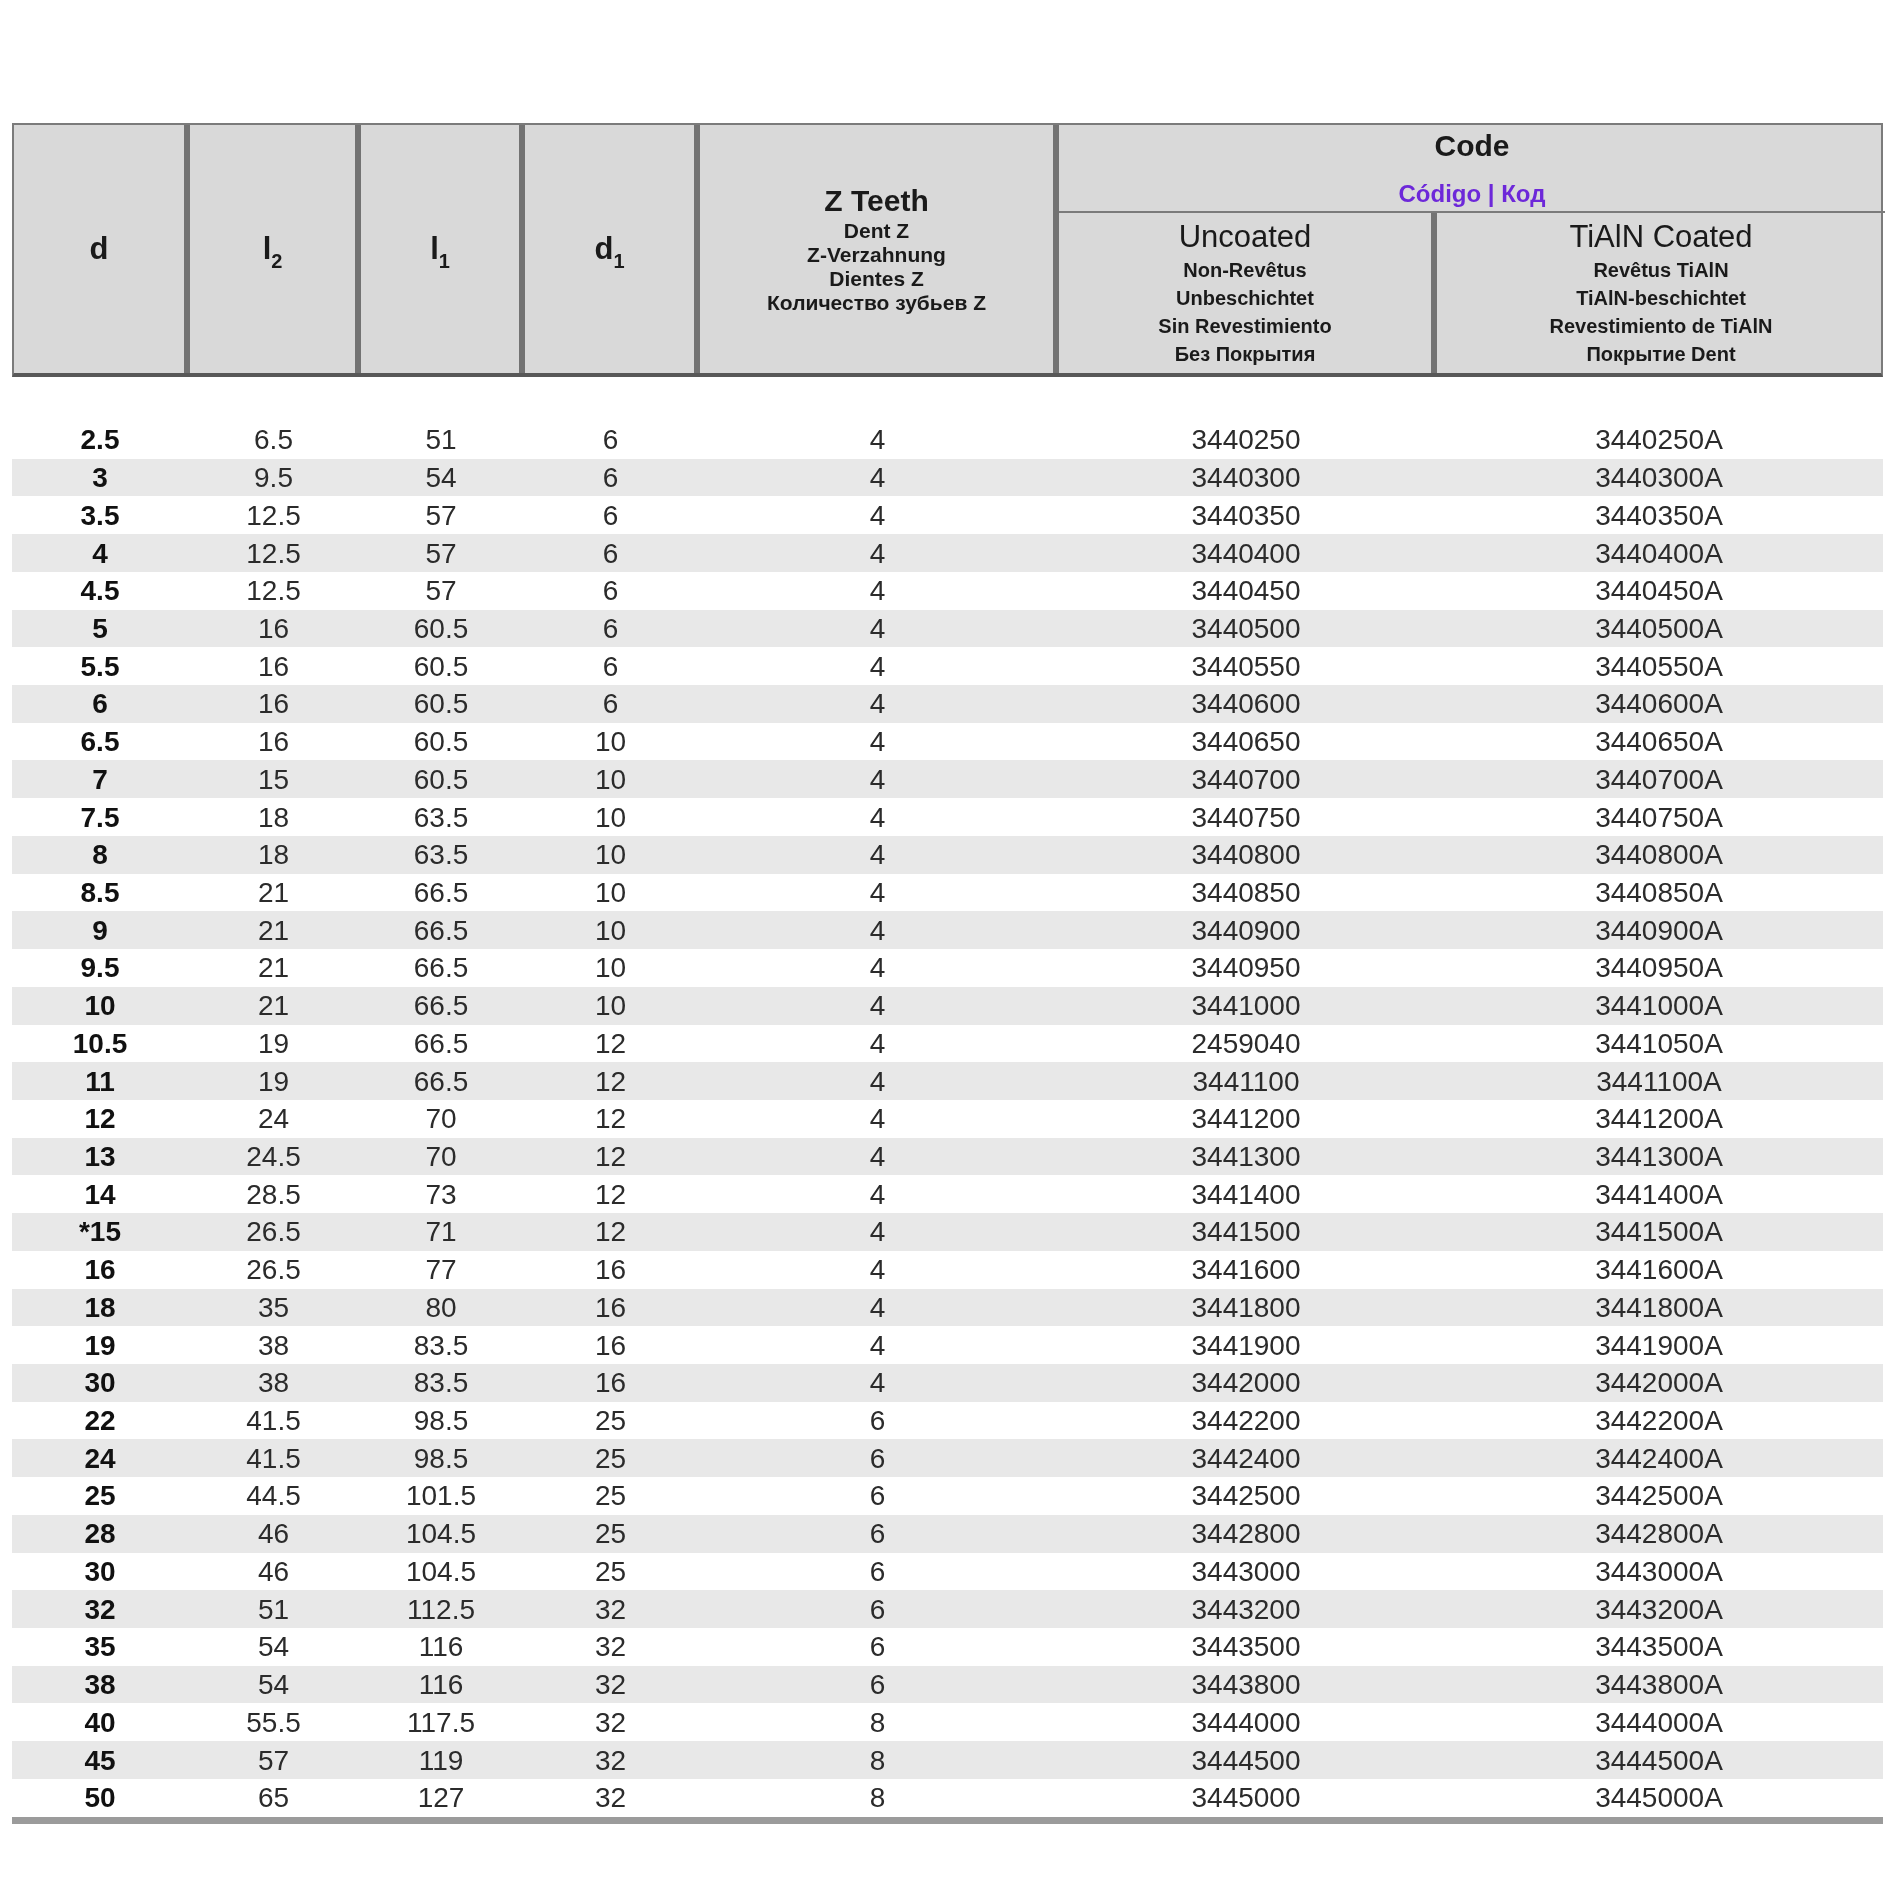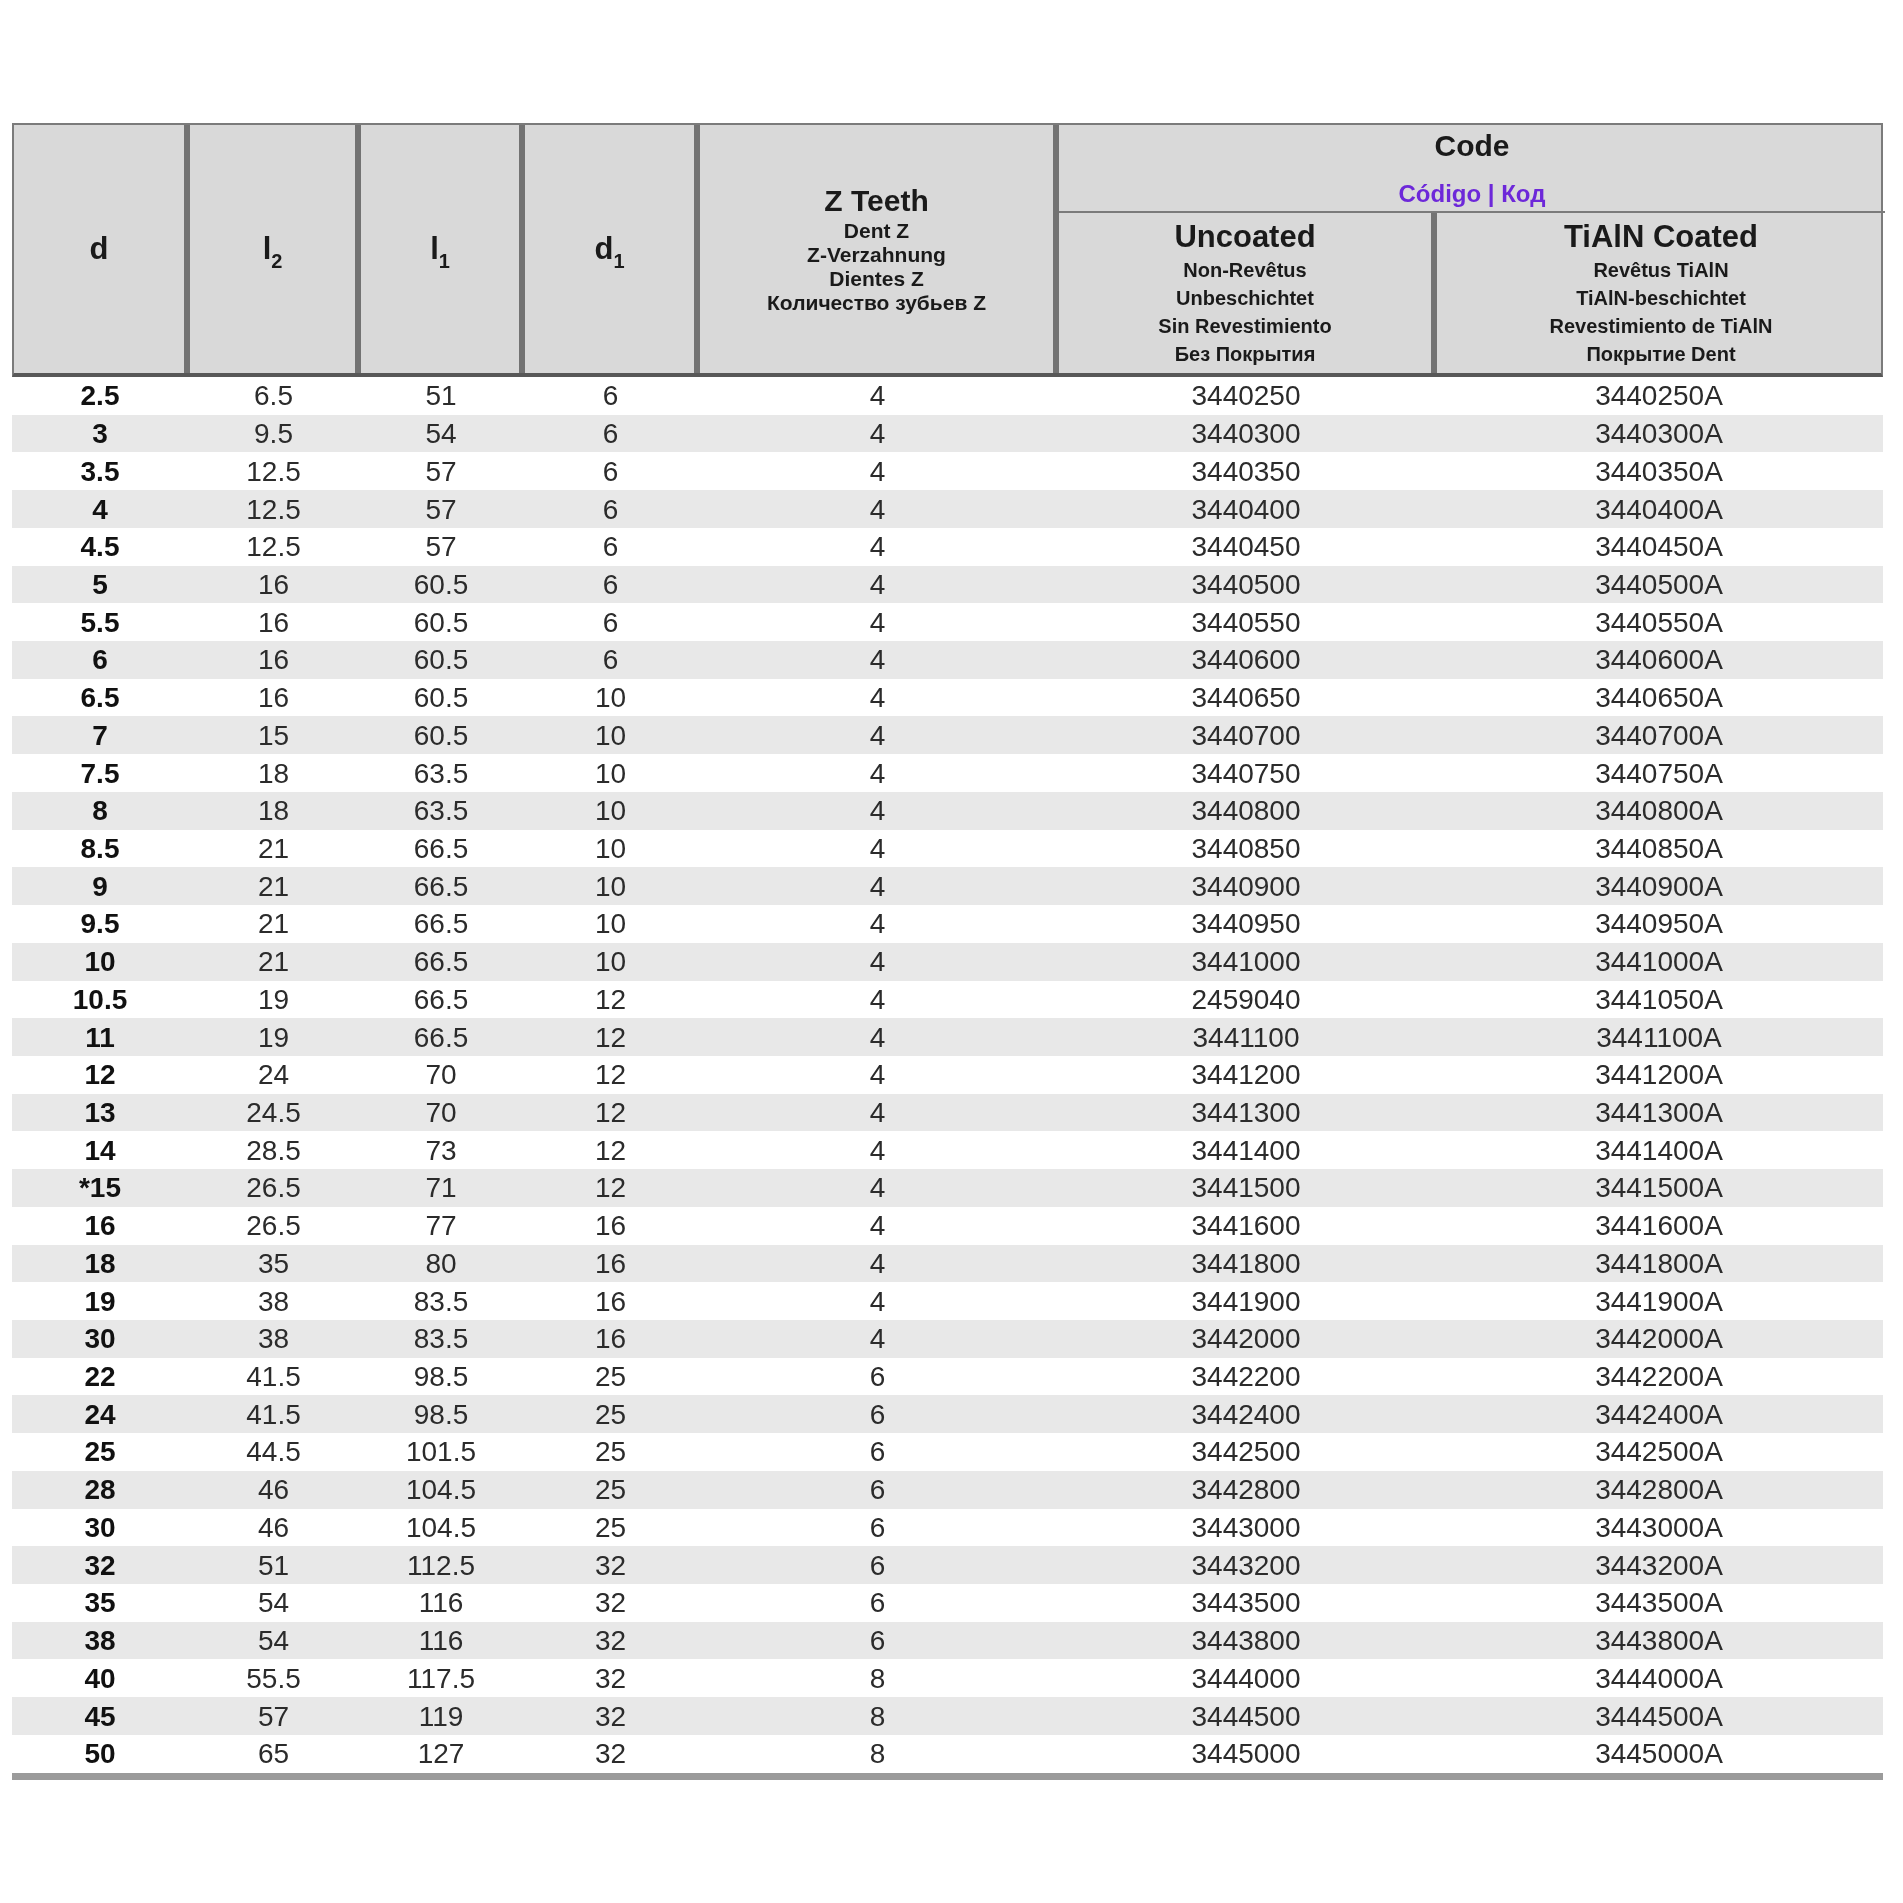--- a/index.html
+++ b/index.html
@@ -58,21 +58,21 @@
     line-height: 36px;
     color: #1a1a1a;
   }
   .th-sub {
     font-weight: bold;
     font-size: 21px;
     line-height: 24px;
     color: #1a1a1a;
   }
   .coat-title {
-    font-weight: bold;
+    font-weight: normal;
     font-size: 31px;
     line-height: 38px;
     color: #1a1a1a;
   }
   .coat-sub {
     font-weight: bold;
     font-size: 20px;
     line-height: 28px;
     color: #1a1a1a;
   }
@@ -98,20 +98,21 @@
   .code-cols {
     flex: 1;
     display: grid;
     grid-template-columns: 378px 448px;
   }
   .code-cols .th:last-child { border-right: none; }
 
   
   .tbody {
     border-bottom: 7px solid #9b9b9b;
+    margin-top: 44px;
   }
   .row {
     display: grid;
     grid-template-columns: 176px 171px 164px 175px 359px 378px 448px;
     height: 37.73px;
     align-items: center;
     background: #ffffff;
   }
   .row:nth-child(even) { background: #e8e8e8; }
   .td {

